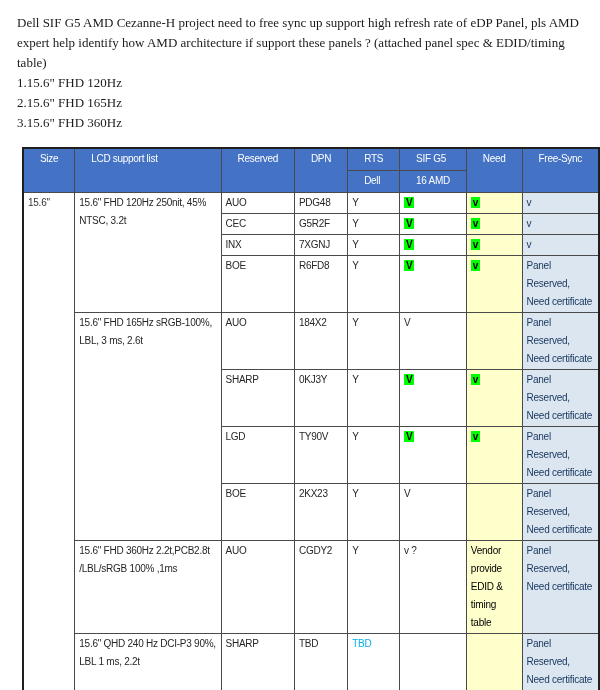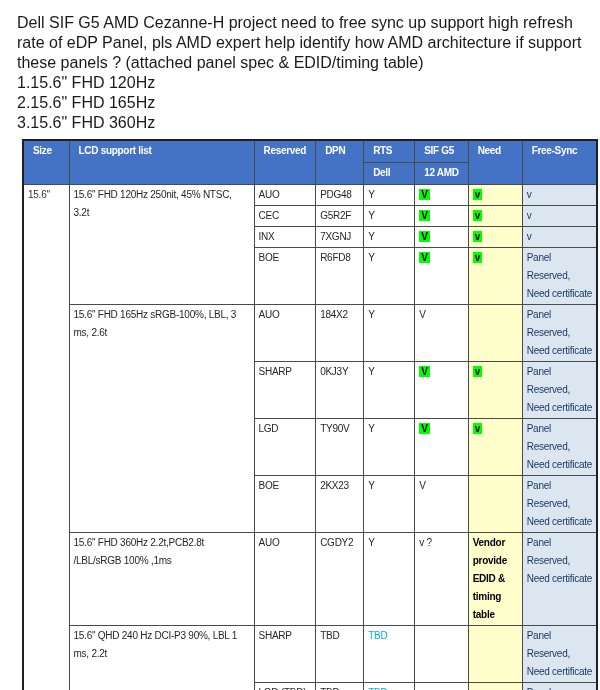--- a/index.html
+++ b/index.html
@@ -1,37 +1,37 @@
 <!DOCTYPE html>
 <html style="--header-bg: #4472C4; --header-fg: #FFFFFF; --spec-bg: #FFFFCC; --fs-bg: #DCE6F1; --green: #00FF00; --cyan: #00B0F0; --navy: #17365D;"><head>
 <meta charset="utf-8">
 <style>
   html,body{margin:0;padding:0;}
   body{
     width:600px;height:690px;background:#ffffff;overflow:hidden;
     font-family:"Liberation Sans", sans-serif;color:#1a1a1a;
   }
-  .intro{margin:13px 16px 6px 17px;font-size:16px;line-height:20px;}
+  .intro{margin:13px 16px 14px 17px;font-size:13px;line-height:20px;font-family:Liberation Serif, serif;}
   .intro-list div{line-height:20px;}
   table.panel{
     border-collapse:collapse;table-layout:fixed;margin-left:22px;
     font-size:10px;line-height:18px;letter-spacing:-0.25px;color:#262626;
     border:2px solid #1f1f1f;
   }
   th,td{border:1px solid #4a4a4a;vertical-align:top;text-align:left;padding:1px 4px;}
   th{
     background:var(--header-bg,#4472C4);color:var(--header-fg,#ffffff);
-    font-weight:bold;white-space:nowrap;padding:2px 9px;letter-spacing:-0.3px;line-height:15px;height:17px;
+    font-weight:normal;white-space:nowrap;padding:2px 16px;letter-spacing:-0.3px;line-height:15px;height:17px;
   }
   td.spec{background:var(--spec-bg,#FFFFCC);}
   td.fs{background:var(--fs-bg,#DCE6F1);color:var(--navy,#17365D);}
   td.size-cell{color:#333333;}
   span.hl{background:var(--green,#00FF00);color:#000000;font-weight:bold;padding:0 2px;}
   td.rts-tbd{color:var(--cyan,#00B0F0);}
-  td .spec-note{font-weight:bold;color:#000000;}
+  td .spec-note{font-weight:normal;color:#000000;}
   tr.single{height:20px;}
 </style>
 </head>
 <body>
 
 <div class="intro">
   <div>Dell SIF G5 AMD Cezanne-H project need to free sync up support high refresh rate of eDP Panel, pls AMD expert help identify how AMD architecture if support these panels ? (attached panel spec &amp; EDID/timing table)</div>
   <div class="intro-list">
     <div>1.15.6" FHD 120Hz</div>
     <div>2.15.6" FHD 165Hz</div>
@@ -56,21 +56,21 @@
       <th rowspan="2">LCD support list</th>
       <th rowspan="2">Reserved</th>
       <th rowspan="2">DPN</th>
       <th>RTS</th>
       <th>SIF G5</th>
       <th rowspan="2">Need</th>
       <th rowspan="2">Free-Sync</th>
     </tr>
     <tr>
       <th>Dell</th>
-      <th>12 AMD</th>
+      <th>16 AMD</th>
     </tr>
   </thead>
   <tbody id="table-body">
       <tr class="single">
         <td class="size-cell" rowspan="11">15.6"</td>
         <td rowspan="4">15.6" FHD 120Hz 250nit, 45% NTSC, 3.2t</td>
         <td>AUO</td>
         <td>PDG48</td>
         <td>Y</td>
         <td><span class="hl">V</span></td>

